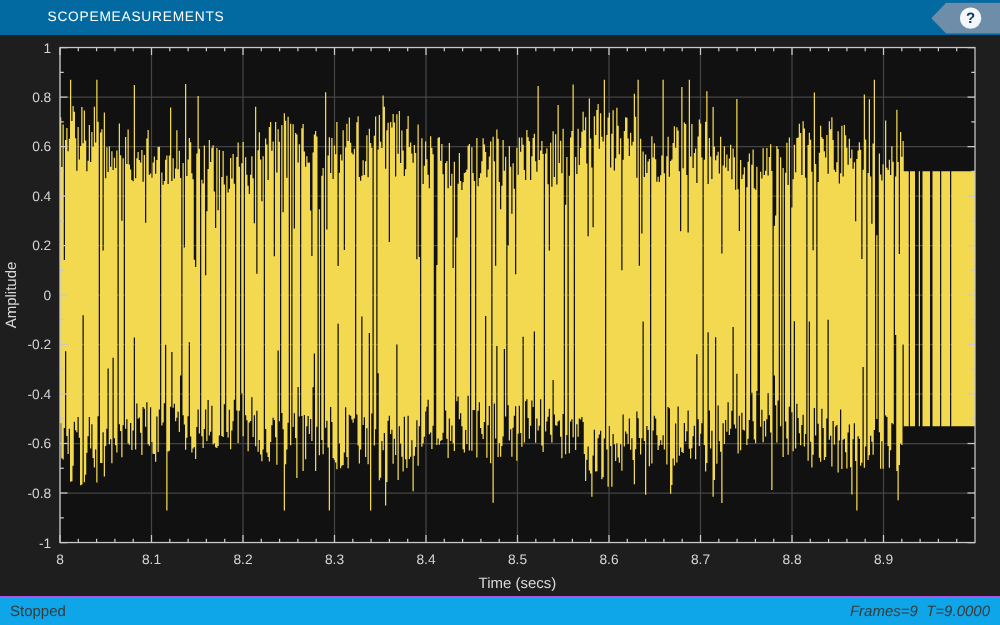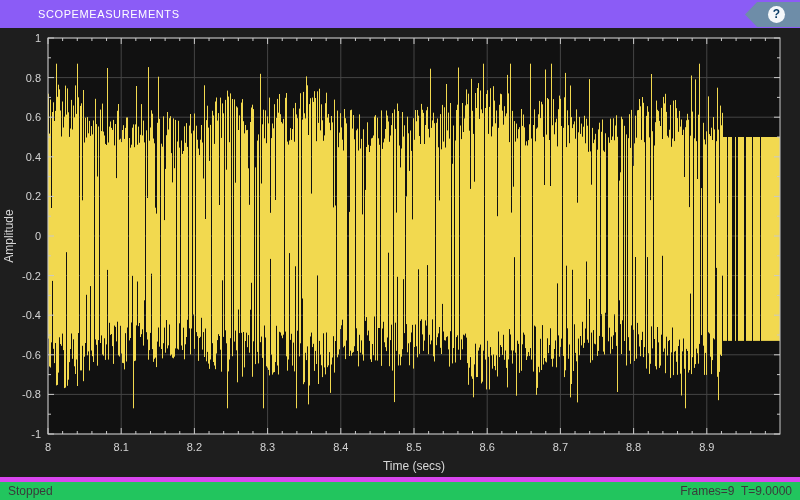--- a/index.html
+++ b/index.html
@@ -1,36 +1,36 @@
 <!DOCTYPE html>
 <html><head>
 <meta charset="utf-8">
 <style>
   html,body { margin:0; padding:0; background:#1e1e1e; }
   body { width:800px; height:500px; font-family:"Liberation Sans", sans-serif; }
   .window { position:relative; width:800px; height:500px; overflow:hidden; background:#1e1e1e; }
 
-  .toolbar { position:absolute; top:0; left:0; right:0; height:28px; background:#8b5cf6; display:flex; align-items:center; }
+  .toolbar { position:absolute; top:0; left:0; right:0; height:28px; background:#0369a1; display:flex; align-items:center; }
   .tab { color:#ffffff; font-size:11px; letter-spacing:0.6px; cursor:pointer; line-height:28px; }
   .tab-scope { margin-left:38px; }
   .tab-meas  { }
 
   .help-btn { position:absolute; right:0; top:2px; width:55px; height:25px; background:#6e8da8;
               clip-path:polygon(0 50%, 22% 0, 100% 0, 100% 100%, 22% 100%);
               display:flex; align-items:center; justify-content:center; cursor:pointer; }
   .help-circle { width:17px; height:17px; margin-left:8px; border-radius:50%; background:#f4f7fa;
                  color:#0b3e68; font-weight:bold; font-size:12px; line-height:17px; text-align:center; }
 
   .plot-panel { position:absolute; top:28px; left:0; width:800px; height:449px; background:#1e1e1e; }
   .plot-panel svg { display:block; }
 
-  .status-bar { position:absolute; bottom:0; left:0; right:0; height:23px; background:#22c55e;
-                border-top:5px solid #d946ef; box-sizing:border-box; display:flex; align-items:center;
+  .status-bar { position:absolute; bottom:0; left:0; right:0; height:23px; background:#0ea5e9;
+                border-top:1px solid #d946ef; box-sizing:border-box; display:flex; align-items:center;
                 justify-content:space-between; padding:0 8px; font-size:12px; color:#3a3a3a; }
-  .status-right { white-space:pre; }
+  .status-right { white-space:pre;font-style:italic; }
 </style>
 </head>
 <body>
 
 <div class="window">
 
   <div class="toolbar">
     <div class="tab tab-scope">SCOPE</div>
     <div class="tab tab-meas">MEASUREMENTS</div>
     <div class="help-btn">

